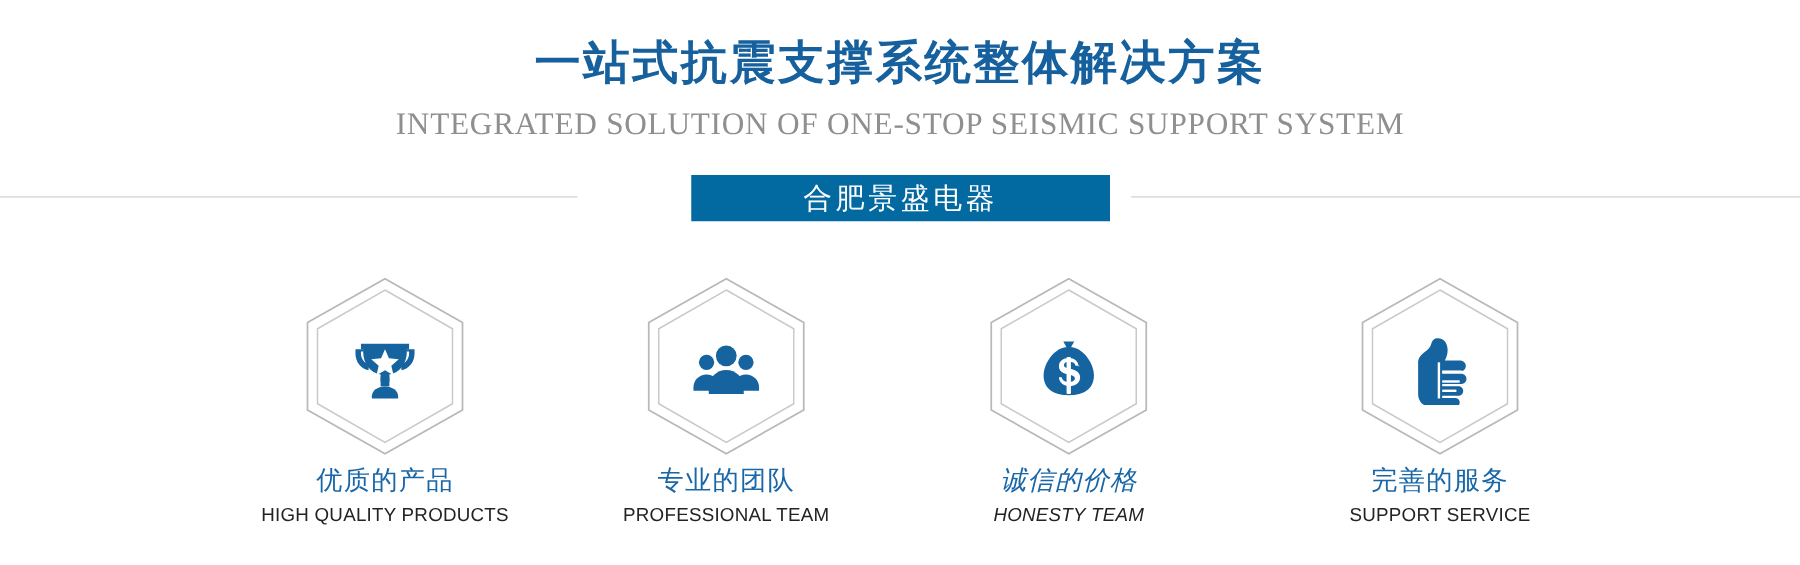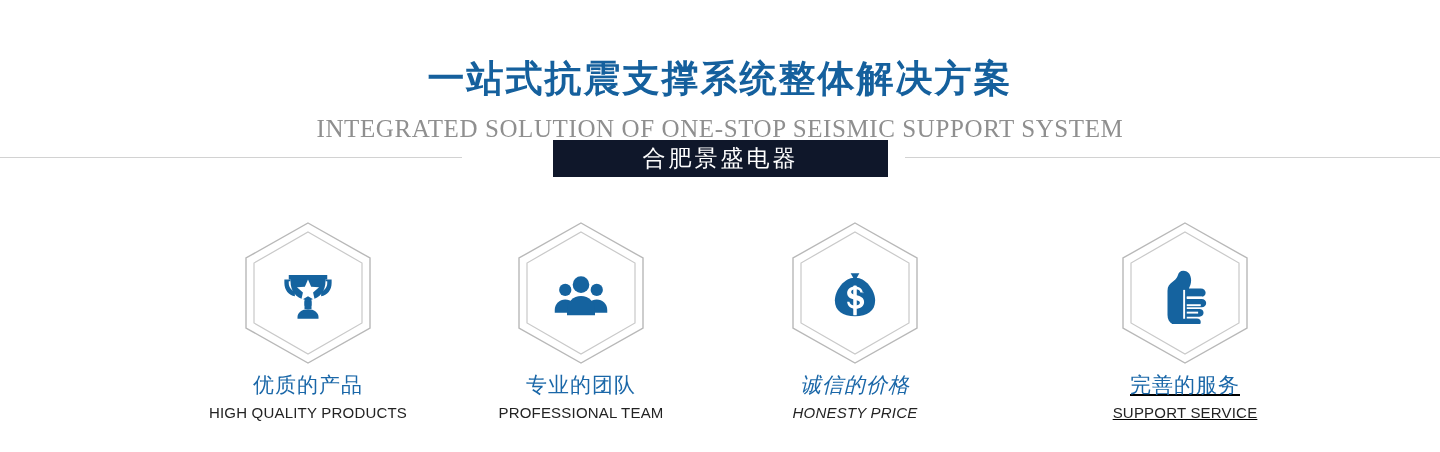--- a/index.html
+++ b/index.html
@@ -30,21 +30,20 @@
     width: 1440px;
     text-align: center;
   }
   .headline-cn {
     font-size: 37px;
     line-height: 48px;
     letter-spacing: 2px;
     color: #15609d;
     font-weight: bold;
     white-space: nowrap;
-    margin-top: 29px;
   }
   .headline-en {
     margin-top: 11px;
     font-size: 25px;
     line-height: 30px;
     letter-spacing: 0.6px;
     color: #8f8f8f;
     font-weight: normal;
     white-space: nowrap;
     font-family: Liberation Serif, serif;
@@ -66,21 +65,21 @@
   }
   .rule-left  { left: 0px;   width: 462px; }
   .rule-right { left: 905px; width: 535px; }
 
   .company-tag {
     position: absolute;
     left: 553px;
     top: 0px;
     width: 335px;
     height: 37px;
-    background: #0f172a;
+    background: #0369a1;
     color: #ffffff;
     font-size: 23px;
     letter-spacing: 3px;
     font-weight: normal;
     display: flex;
     align-items: center;
     justify-content: center;
     box-sizing: border-box;
   }
 
@@ -94,21 +93,21 @@
   }
   .feature {
     position: absolute;
     top: 0;
     width: 220px;
     text-align: center;
   }
   .feature-1 { left: 198px; }
   .feature-2 { left: 471px; }
   .feature-3 { left: 745px; font-style: italic; }
-  .feature-4 { left: 1075px; text-decoration: underline; }
+  .feature-4 { left: 1042px; }
 
   .hex-wrap {
     position: relative;
     width: 220px;
     height: 150px;
   }
   .hex-wrap svg {
     position: absolute;
     left: 50%;
     top: 0;
@@ -218,21 +217,21 @@
               <path d="M31 11h2c11 0 22 14 22 26 0 12-9 18-23 18S9 49 9 37C9 25 20 11 31 11z"></path>
             </g>
             <g fill="#ffffff">
               <rect x="30" y="20" width="4" height="34" rx="1"></rect>
               <path d="M41 29c0-5-4-8-9-8s-9 3-9 7.5c0 4.5 3.5 6.4 9 7.7 4 1 5.6 1.8 5.6 3.6 0 2-2.2 3.2-5.6 3.2-3.6 0-6-1.6-6.4-4.3H23c.4 5 4.4 8 9.6 8 5.6 0 9.8-3 9.8-7.8 0-4.6-3.4-6.6-9.4-8-4-1-5.4-1.8-5.4-3.5 0-1.9 2-3 5-3 3.2 0 5.2 1.4 5.6 3.6h3.8z"></path>
             </g>
           </svg>
         </span>
       </div>
       <div class="feature-cn">诚信的价格</div>
-      <div class="feature-en">HONESTY PRICE</div>
+      <div class="feature-en">HONESTY TEAM</div>
     </div>
 
     <div class="feature feature-4">
       <div class="hex-wrap">
         <svg width="150" height="150" viewBox="0 0 150 150">
           <polygon points="75,5 137,40 137,110 75,145 13,110 13,40" fill="none" stroke="#b8b8b8" stroke-width="1.4"></polygon>
           <polygon points="75,14 129,45 129,105 75,136 21,105 21,45" fill="none" stroke="#c9c9c9" stroke-width="1.2"></polygon>
         </svg>
         <span class="hex-icon">
           <svg viewBox="0 0 64 64">

